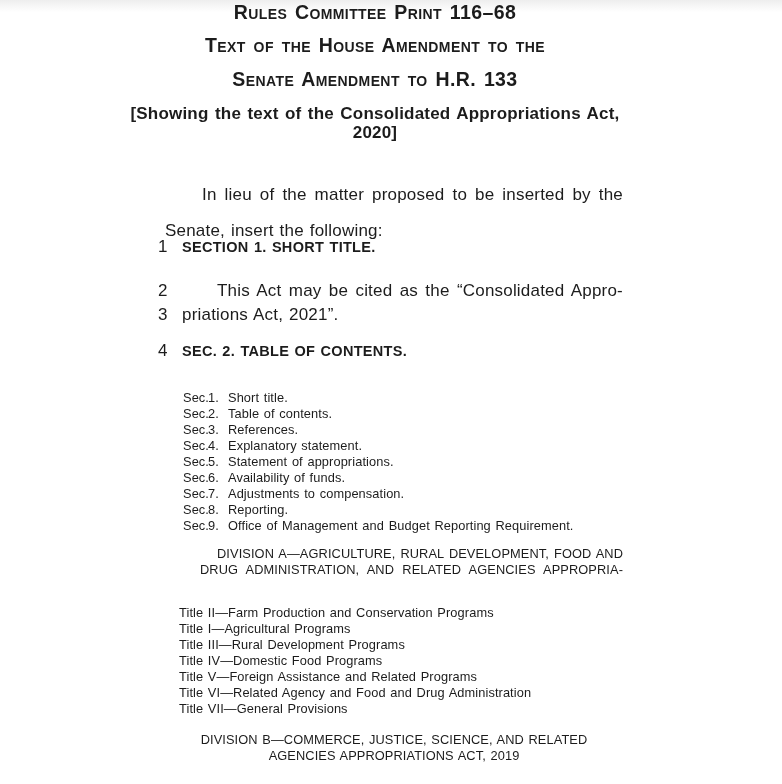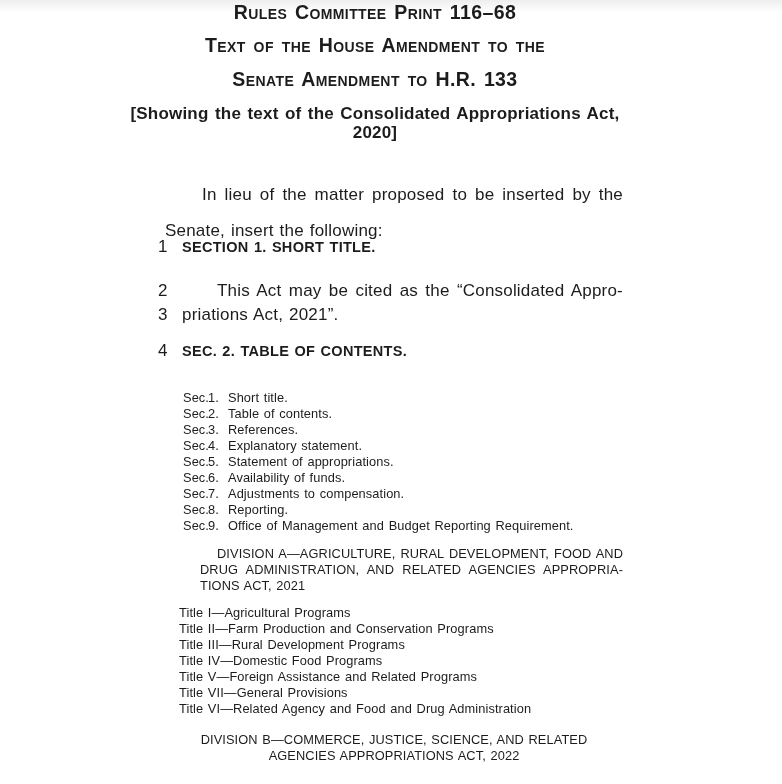--- a/index.html
+++ b/index.html
@@ -226,30 +226,29 @@
       <span class="toc-sec">Sec.</span><span class="toc-num">8.</span><span class="toc-txt">Reporting.</span>
     </div>
     <div class="toc-row">
       <span class="toc-sec">Sec.</span><span class="toc-num">9.</span><span class="toc-txt">Office of Management and Budget Reporting Requirement.</span>
     </div>
   </div>
 
   <div class="division-a small-text">
     <div class="div-line-1">DIVISION A—AGRICULTURE, RURAL DEVELOPMENT, FOOD AND</div>
     <div class="div-line-2">DRUG ADMINISTRATION, AND RELATED AGENCIES APPROPRIA-</div>
-    <div class="div-line-3">TIONS ACT, 2021</div>
   </div>
 
   <div class="titles-block small-text">
+    <div class="title-row">Title II—Farm Production and Conservation Programs</div>
     <div class="title-row">Title I—Agricultural Programs</div>
-    <div class="title-row">Title II—Farm Production and Conservation Programs</div>
     <div class="title-row">Title III—Rural Development Programs</div>
     <div class="title-row">Title IV—Domestic Food Programs</div>
     <div class="title-row">Title V—Foreign Assistance and Related Programs</div>
+    <div class="title-row">Title VI—Related Agency and Food and Drug Administration</div>
     <div class="title-row">Title VII—General Provisions</div>
-    <div class="title-row">Title VI—Related Agency and Food and Drug Administration</div>
   </div>
 
   <div class="division-b small-text">
     <div>DIVISION B—COMMERCE, JUSTICE, SCIENCE, AND RELATED</div>
-    <div>AGENCIES APPROPRIATIONS ACT, 2022</div>
+    <div>AGENCIES APPROPRIATIONS ACT, 2019</div>
   </div>
 </div>
 
 </body></html>

